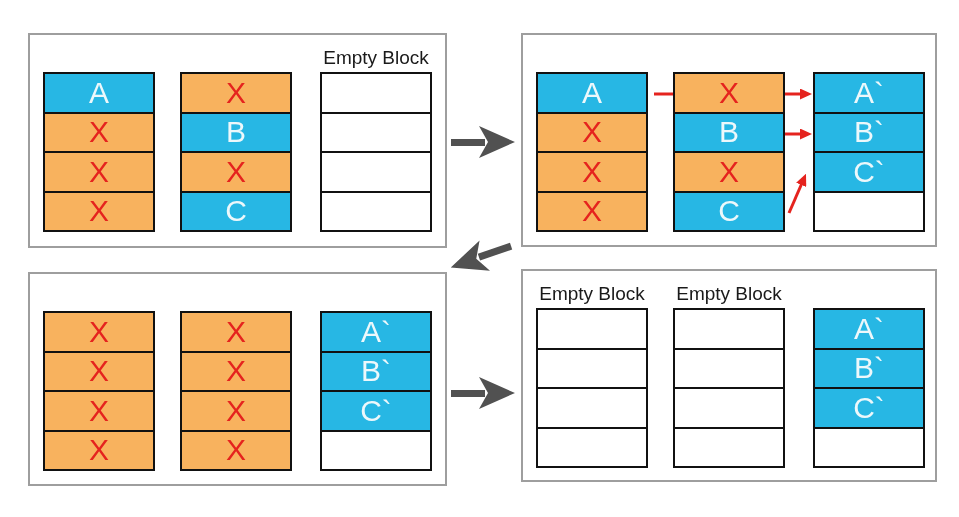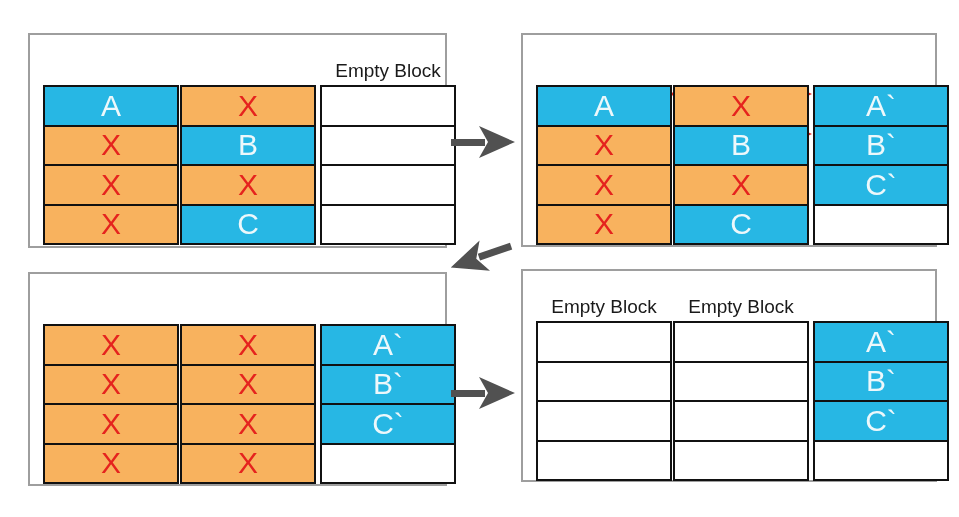--- a/index.html
+++ b/index.html
@@ -8,21 +8,21 @@
     font-family:"Liberation Sans",sans-serif;
   }
   .panel{
     position:absolute;background:#ffffff;border:2px solid #9e9e9e;box-sizing:border-box;
   }
   #panel-0{left:28px;top:33px;width:419px;height:215px;}
   #panel-1{left:521px;top:33px;width:416px;height:214px;}
   #panel-2{left:28px;top:272px;width:419px;height:214px;}
   #panel-3{left:521px;top:269px;width:416px;height:213px;}
 
-  .column{position:absolute;top:24px;width:136px;}
+  .column{position:absolute;top:11px;width:112px;}
   .col-pos-0{left:13px;}
   .col-pos-1{left:150px;}
   .col-pos-2{left:290px;}
   .col-label{
     height:26px;line-height:24px;text-align:center;font-size:19px;color:#1a1a1a;
     white-space:nowrap;
   }
   .cells{
     height:160px;border:2px solid #111111;box-sizing:border-box;
     display:flex;flex-direction:column;background:#fff;

